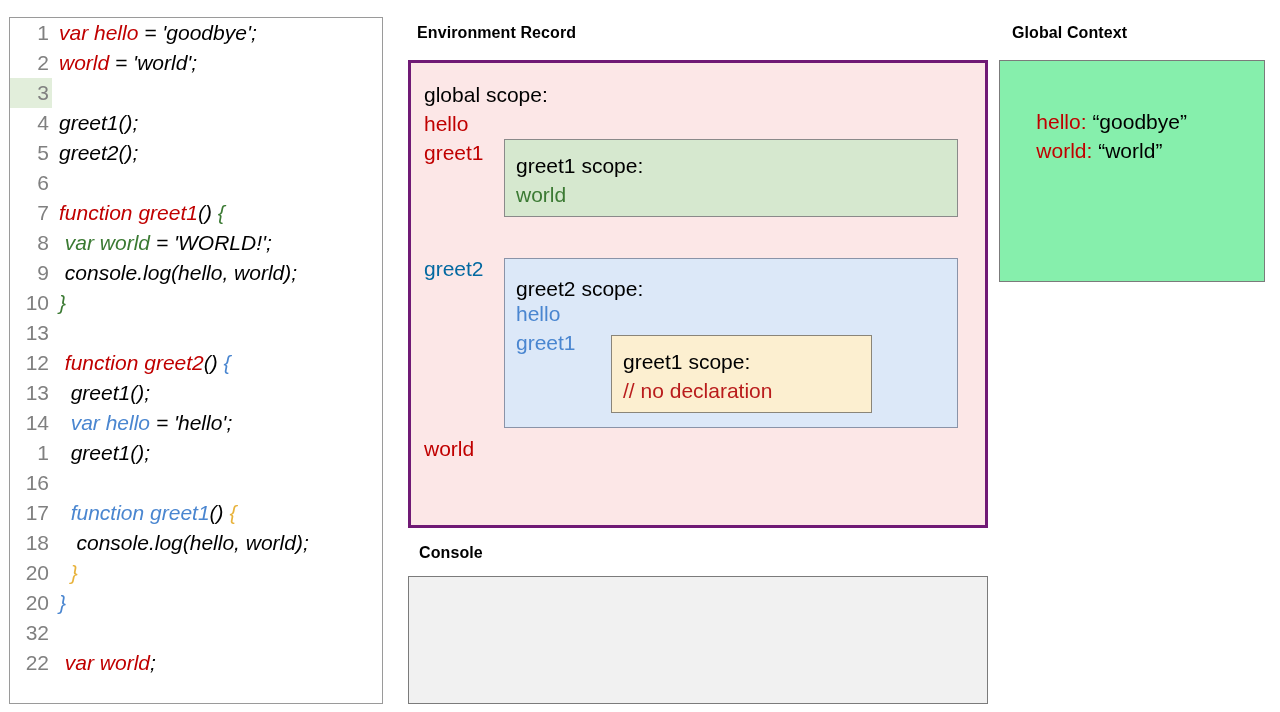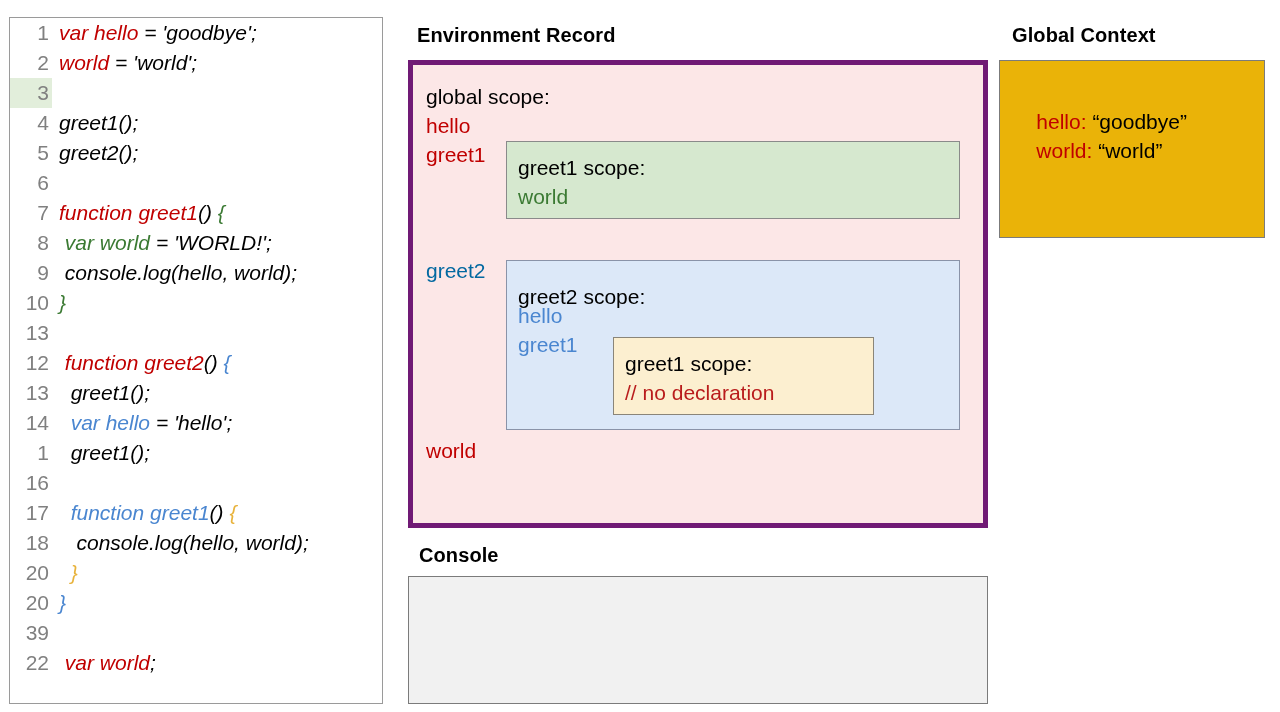--- a/index.html
+++ b/index.html
@@ -39,34 +39,34 @@
   .code-text{ color:#000000; padding-left:7px;font-style:italic; }
   .tok-red{ color:#c00000; }
   .tok-green{ color:#3b7a33; }
   .tok-blue{ color:#4a86d0; }
   .tok-orange{ color:#e8b33d; }
   .tok-black{ color:#000000; }
 
   
   .section-title{
     position:absolute;
-    font-size:20px;
+    font-size:16px;
     font-weight:bold;
     color:#000000;
     letter-spacing:0.1px;
   }
   #title-env{ left:417px; top:24px; }
   #title-console{ left:419px; top:544px; }
   #title-global{ left:1012px; top:24px; }
 
   
   #env-box{
     position:absolute;left:408px;top:60px;width:580px;height:468px;
     background:#fce7e7;
-    border:5px solid #701a75;
+    border:3px solid #701a75;
     box-sizing:border-box;
   }
   .scope-label{
     position:absolute;
     font-size:21px;
     line-height:29px;
     white-space:pre;
   }
   #env-global-head{ left:13px; top:17px; color:#000000; }
   #env-global-vars{ left:13px; top:46px; color:#c00000; }
@@ -81,21 +81,21 @@
   }
   #greet1-box .hd{ position:absolute;left:11px;top:11px;font-size:21px;color:#000000;line-height:29px;}
   #greet1-box .vr{ position:absolute;left:11px;top:40px;font-size:21px;color:#3b7a33;line-height:29px;}
 
   #greet2-box{
     position:absolute;left:93px;top:195px;width:454px;height:170px;
     background:#dce8f8;
     border:1px solid #8a93a8;
     box-sizing:border-box;
   }
-  #greet2-box .hd{ position:absolute;left:11px;top:21px;font-size:21px;color:#000000;line-height:29px;}
+  #greet2-box .hd{ position:absolute;left:11px;top:15px;font-size:21px;color:#000000;line-height:29px;}
   #greet2-box .vr{ position:absolute;left:11px;top:40px;font-size:21px;color:#4a86d0;line-height:29px;white-space:pre;}
 
   #greet1-inner-box{
     position:absolute;left:106px;top:76px;width:261px;height:78px;
     background:#fcefd0;
     border:1px solid #8a8579;
     box-sizing:border-box;
   }
   #greet1-inner-box .hd{ position:absolute;left:11px;top:11px;font-size:21px;color:#000000;line-height:29px;}
   #greet1-inner-box .vr{ position:absolute;left:11px;top:40px;font-size:21px;color:#b91c1c;line-height:29px;}
@@ -106,22 +106,22 @@
     background:#f1f1f1;
     border:1px solid #7b7b7b;
     box-sizing:border-box;
   }
   #console-content{
     position:absolute;left:13px;top:10px;font-size:21px;color:#000000;white-space:pre-line;line-height:29px;
   }
 
   
   #global-box{
-    position:absolute;left:999px;top:60px;width:266px;height:178px;
-    background:#eab308;
+    position:absolute;left:999px;top:60px;width:266px;height:222px;
+    background:#86efac;
     border:1px solid #7b7b7b;
     box-sizing:border-box;
   }
   .gc-row{
     position:absolute;left:13px;font-size:21px;line-height:29px;white-space:pre;
   }
   #gc-row-0{ top:17px; }
   #gc-row-1{ top:46px;text-align:center; }
   .gc-key{ color:#c00000; }
   .gc-val{ color:#000000; }
@@ -144,21 +144,21 @@
       <div class="code-line"><span class="ln">13</span><span class="code-text"></span></div>
       <div class="code-line"><span class="ln">12</span><span class="code-text"><span class="tok-black"> </span><span class="tok-red">function greet2</span><span class="tok-black">() </span><span class="tok-blue">{</span></span></div>
       <div class="code-line"><span class="ln">13</span><span class="code-text"><span class="tok-black">  greet1();</span></span></div>
       <div class="code-line"><span class="ln">14</span><span class="code-text"><span class="tok-black">  </span><span class="tok-blue">var hello</span><span class="tok-black"> = 'hello';</span></span></div>
       <div class="code-line"><span class="ln">1</span><span class="code-text"><span class="tok-black">  greet1();</span></span></div>
       <div class="code-line"><span class="ln">16</span><span class="code-text"></span></div>
       <div class="code-line"><span class="ln">17</span><span class="code-text"><span class="tok-black">  </span><span class="tok-blue">function greet1</span><span class="tok-black">() </span><span class="tok-orange">{</span></span></div>
       <div class="code-line"><span class="ln">18</span><span class="code-text"><span class="tok-black">   console.log(hello, world);</span></span></div>
       <div class="code-line"><span class="ln">20</span><span class="code-text"><span class="tok-black">  </span><span class="tok-orange">}</span></span></div>
       <div class="code-line"><span class="ln">20</span><span class="code-text"><span class="tok-blue">}</span></span></div>
-      <div class="code-line"><span class="ln">39</span><span class="code-text"></span></div>
+      <div class="code-line"><span class="ln">32</span><span class="code-text"></span></div>
       <div class="code-line"><span class="ln">22</span><span class="code-text"><span class="tok-black"> </span><span class="tok-red">var world</span><span class="tok-black">;</span></span></div>
     </div>
 </div>
 
 <div class="section-title" id="title-env">Environment Record</div>
 
 <div id="env-box">
   <div class="scope-label" id="env-global-head">global scope:</div>
   <div class="scope-label" id="env-global-vars">hello
 greet1</div>

